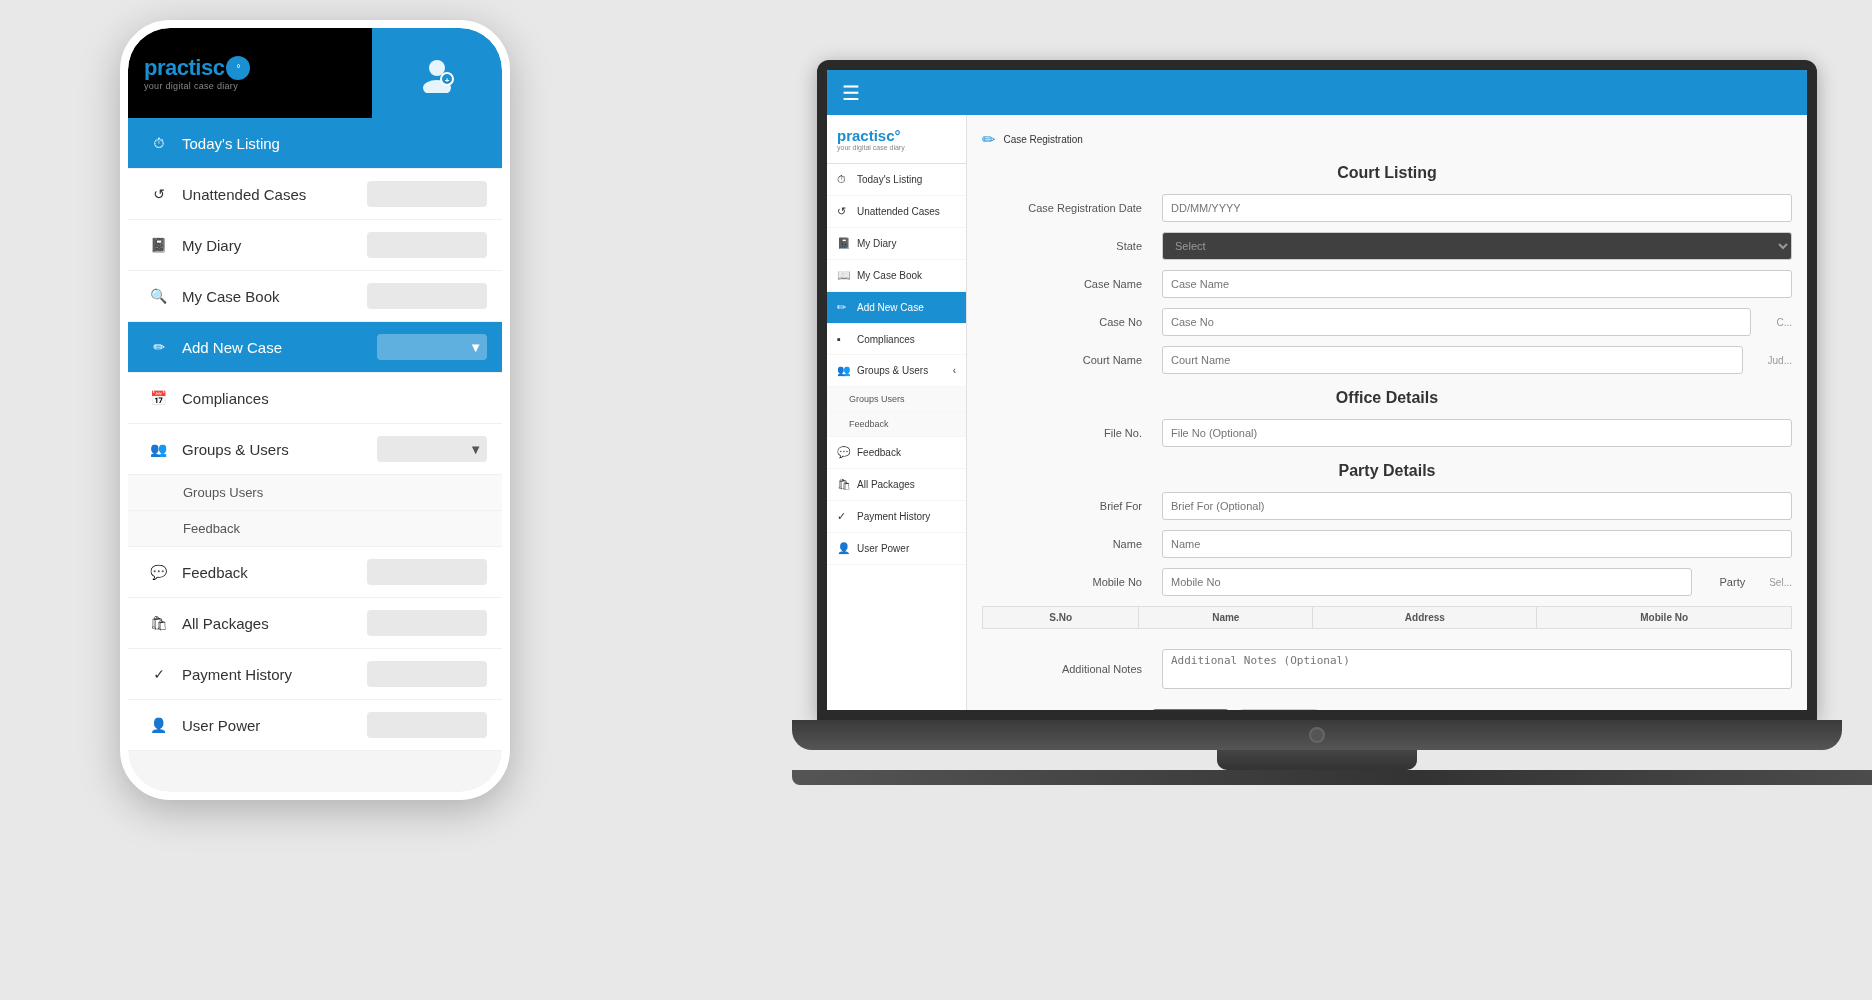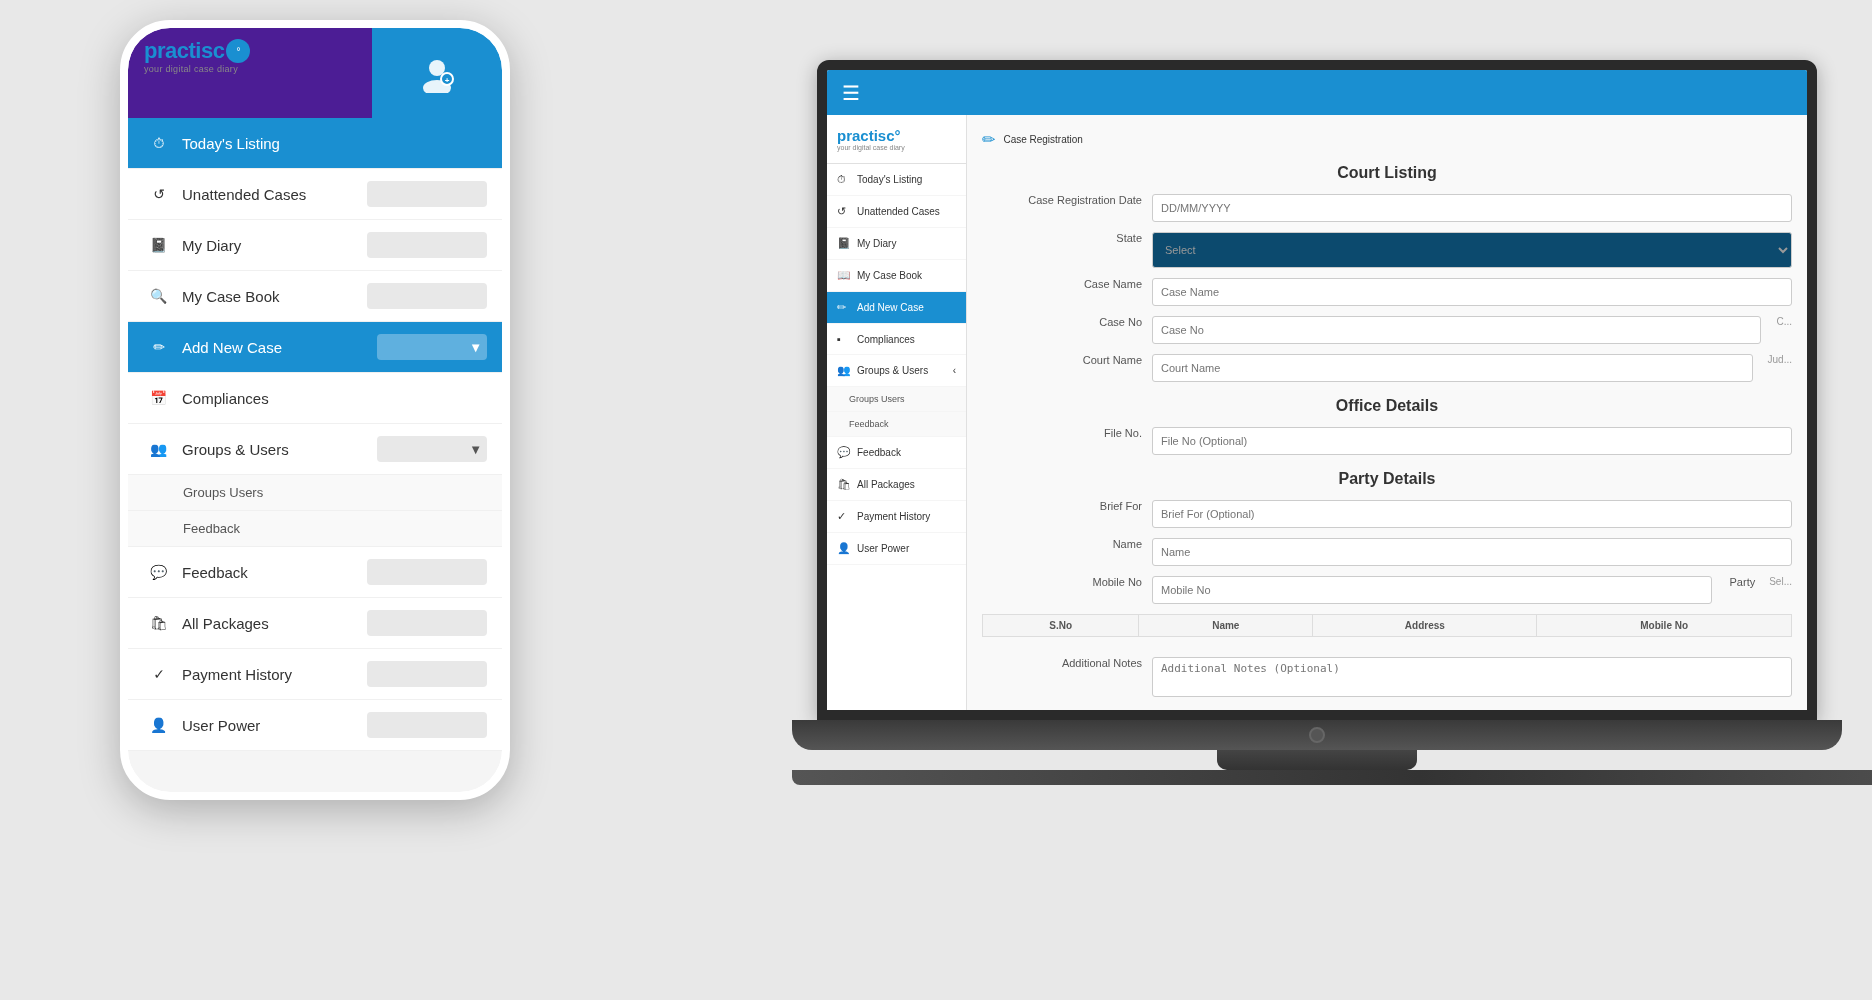--- a/index.html
+++ b/index.html
@@ -48,22 +48,23 @@
 
     .phone-header {
       display: flex;
       height: 90px;
       background: #fff;
     }
 
     .phone-logo-area {
       flex: 1;
       display: flex;
+      align-items: center;
       padding: 10px 16px;
-      background: #4c1d95;
+      background: #000000;
     }
 
     .phone-profile-btn {
       width: 130px;
       background: #1a8fd1;
       display: flex;
       align-items: center;
       justify-content: center;
       cursor: pointer;
     }
@@ -291,23 +292,23 @@
     .form-section-title {
       text-align: center;
       font-size: 16px;
       font-weight: bold;
       color: #333;
       margin: 15px 0 12px;
     }
 
     .form-row {
       display: flex;
-      align-items: flex-start;
+      align-items: center;
       margin-bottom: 10px;
-      gap: 10px;
+      gap: 20px;
     }
 
     .form-label {
       width: 160px;
       text-align: right;
       font-size: 11px;
       color: #555;
       flex-shrink: 0;
     }
 
@@ -317,27 +318,27 @@
       border: 1px solid #ccc;
       border-radius: 3px;
       padding: 0 8px;
       font-size: 11px;
       color: #999;
       background: #fff;
     }
 
     .form-select {
       flex: 1;
-      height: 36px;
+      height: 28px;
       border: 1px solid #ccc;
       border-radius: 3px;
       padding: 0 8px;
       font-size: 11px;
       color: #999;
-      background: #0c4a6e;
+      background: #404040;
       appearance: auto;
     }
 
     .form-actions {
       display: flex;
       gap: 10px;
       margin-top: 20px;
       padding-left: 170px;
     }
 

